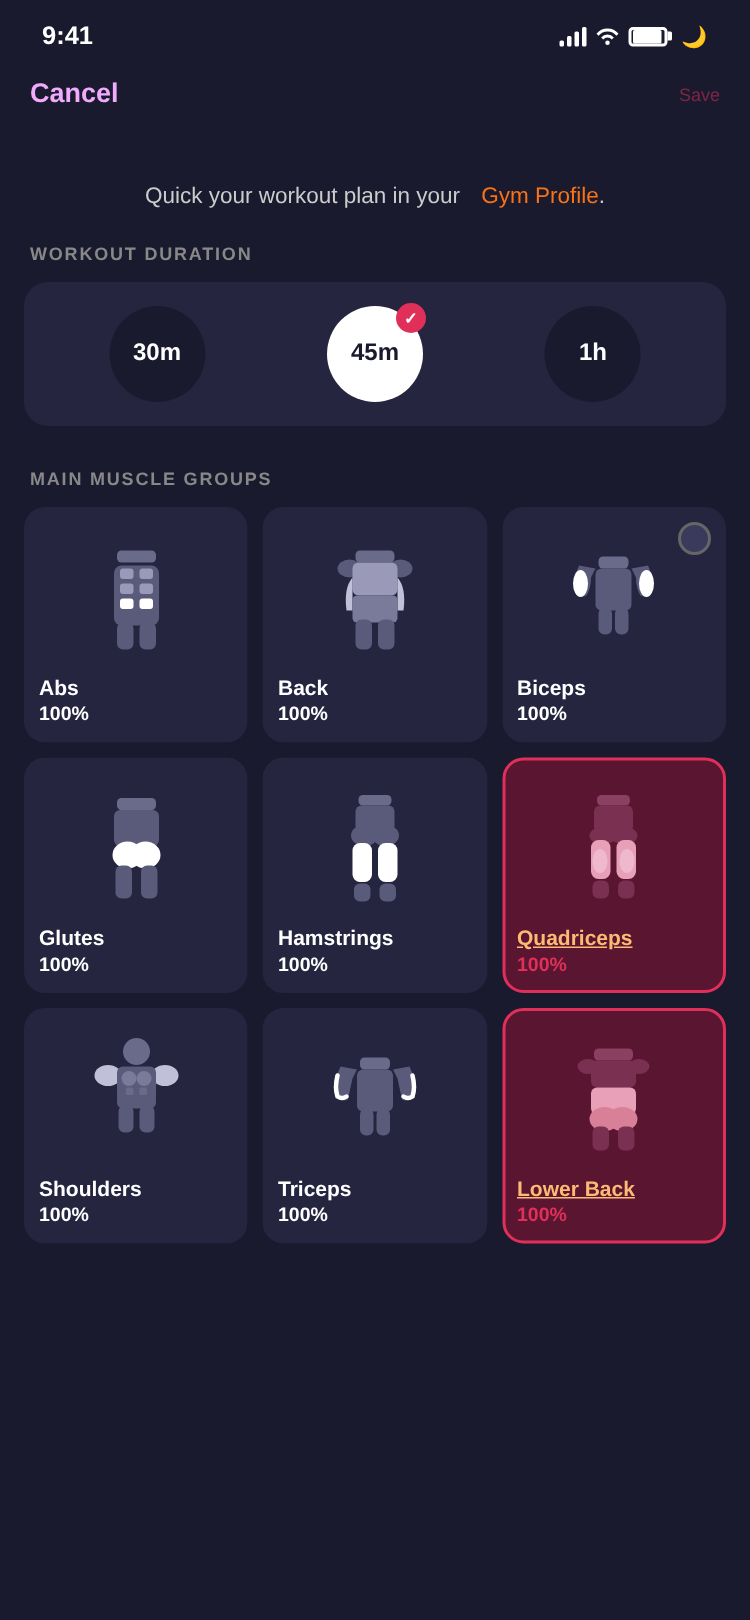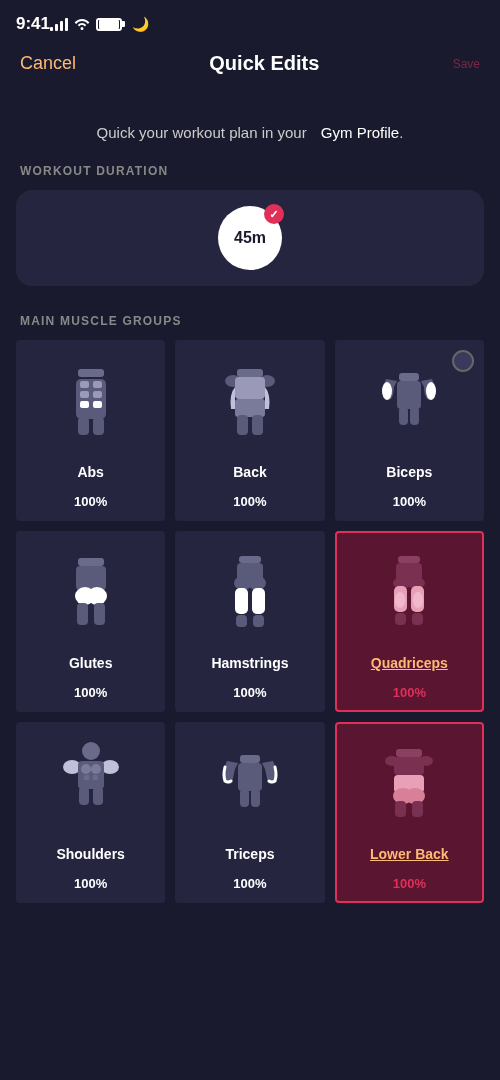--- a/index.html
+++ b/index.html
@@ -9,22 +9,23 @@
       min-height: 1080px;
       background: #1a1a2e;
       font-family: -apple-system, BlinkMacSystemFont, 'Helvetica Neue', Arial, sans-serif;
       color: #fff;
       overflow-x: hidden;
     }
 
     
     .status-bar {
       display: flex;
-      align-items: center;
-      padding: 12px 16px 8px;
+      justify-content: space-between;
+      align-items: center;
+      padding: 12px 28px 8px;
       height: 44px;
     }
     .status-time {
       font-size: 17px;
       font-weight: 600;
       color: #fff;
     }
     .status-icons {
       display: flex;
       align-items: center;
@@ -79,23 +80,23 @@
     }
 
     
     .nav-bar {
       display: flex;
       justify-content: space-between;
       align-items: center;
       padding: 8px 20px 12px;
     }
     .nav-cancel {
-      color: #fdba74;
+      color: #f0abfc;
       font-size: 18px;
-      font-weight: 400;
+      font-weight: 700;
       cursor: pointer;
     }
     .nav-title {
       color: #fff;
       font-size: 20px;
       font-weight: 700;
     }
     .nav-save {
       color: #e0305a;
       font-size: 12px;
@@ -106,21 +107,21 @@
 
     
     .info-text {
       padding: 12px 24px 20px;
       font-size: 15px;
       color: #ccc;
       line-height: 1.5;
       text-align: center;
     }
     .info-text .link {
-      color: #ffffff;
+      color: #f97316;
       margin-left: 10px;
     }
 
     
     .section-label {
       padding: 0 20px 12px;
       font-size: 12px;
       font-weight: 600;
       letter-spacing: 1.2px;
       color: #888;
@@ -173,29 +174,27 @@
     
     .muscle-grid {
       display: grid;
       grid-template-columns: repeat(3, 1fr);
       gap: 10px;
       padding: 0 16px;
       margin-bottom: 10px;
     }
     .muscle-card {
       background: #252540;
-      border-radius: 4px;
+      border-radius: 14px;
       padding: 12px 8px 10px;
       display: flex;
       flex-direction: column;
-      align-items: center;
       cursor: pointer;
       position: relative;
       border: 2px solid transparent;
-      gap: 12px;
     }
     .muscle-card.selected-pink {
       background: #5a1530;
       border-color: #e0305a;
     }
     .muscle-card.selected-gray {
       border-color: transparent;
     }
     .muscle-figure {
       width: 100%;
@@ -261,34 +260,39 @@
     </span>
     <div class="battery-icon">
       <div class="battery-fill"></div>
     </div>
     <span class="moon-icon">🌙</span>
   </div>
 </div>
 
 <div class="nav-bar">
   <span class="nav-cancel">Cancel</span>
-  <span class="nav-title">Quick Edits</span>
   <span class="nav-save">Save</span>
 </div>
 
 <div class="info-text">
   <br>
   <span>Quick your workout plan in your </span><span class="link">Gym Profile</span><span>.</span>
 </div>
 
 <div class="section-label">WORKOUT DURATION</div>
 <div class="duration-container">
+  <div class="duration-option">
+    <span>30m</span>
+  </div>
   <div class="duration-option active">
     <span>45m</span>
     <div class="duration-check">✓</div>
+  </div>
+  <div class="duration-option">
+    <span>1h</span>
   </div>
 </div>
 
 <div class="section-label">MAIN MUSCLE GROUPS</div>
 <div class="muscle-grid">
 
   <div class="muscle-card">
     <div class="muscle-figure">
       <svg class="muscle-svg" viewBox="0 0 70 80" fill="none">
 

